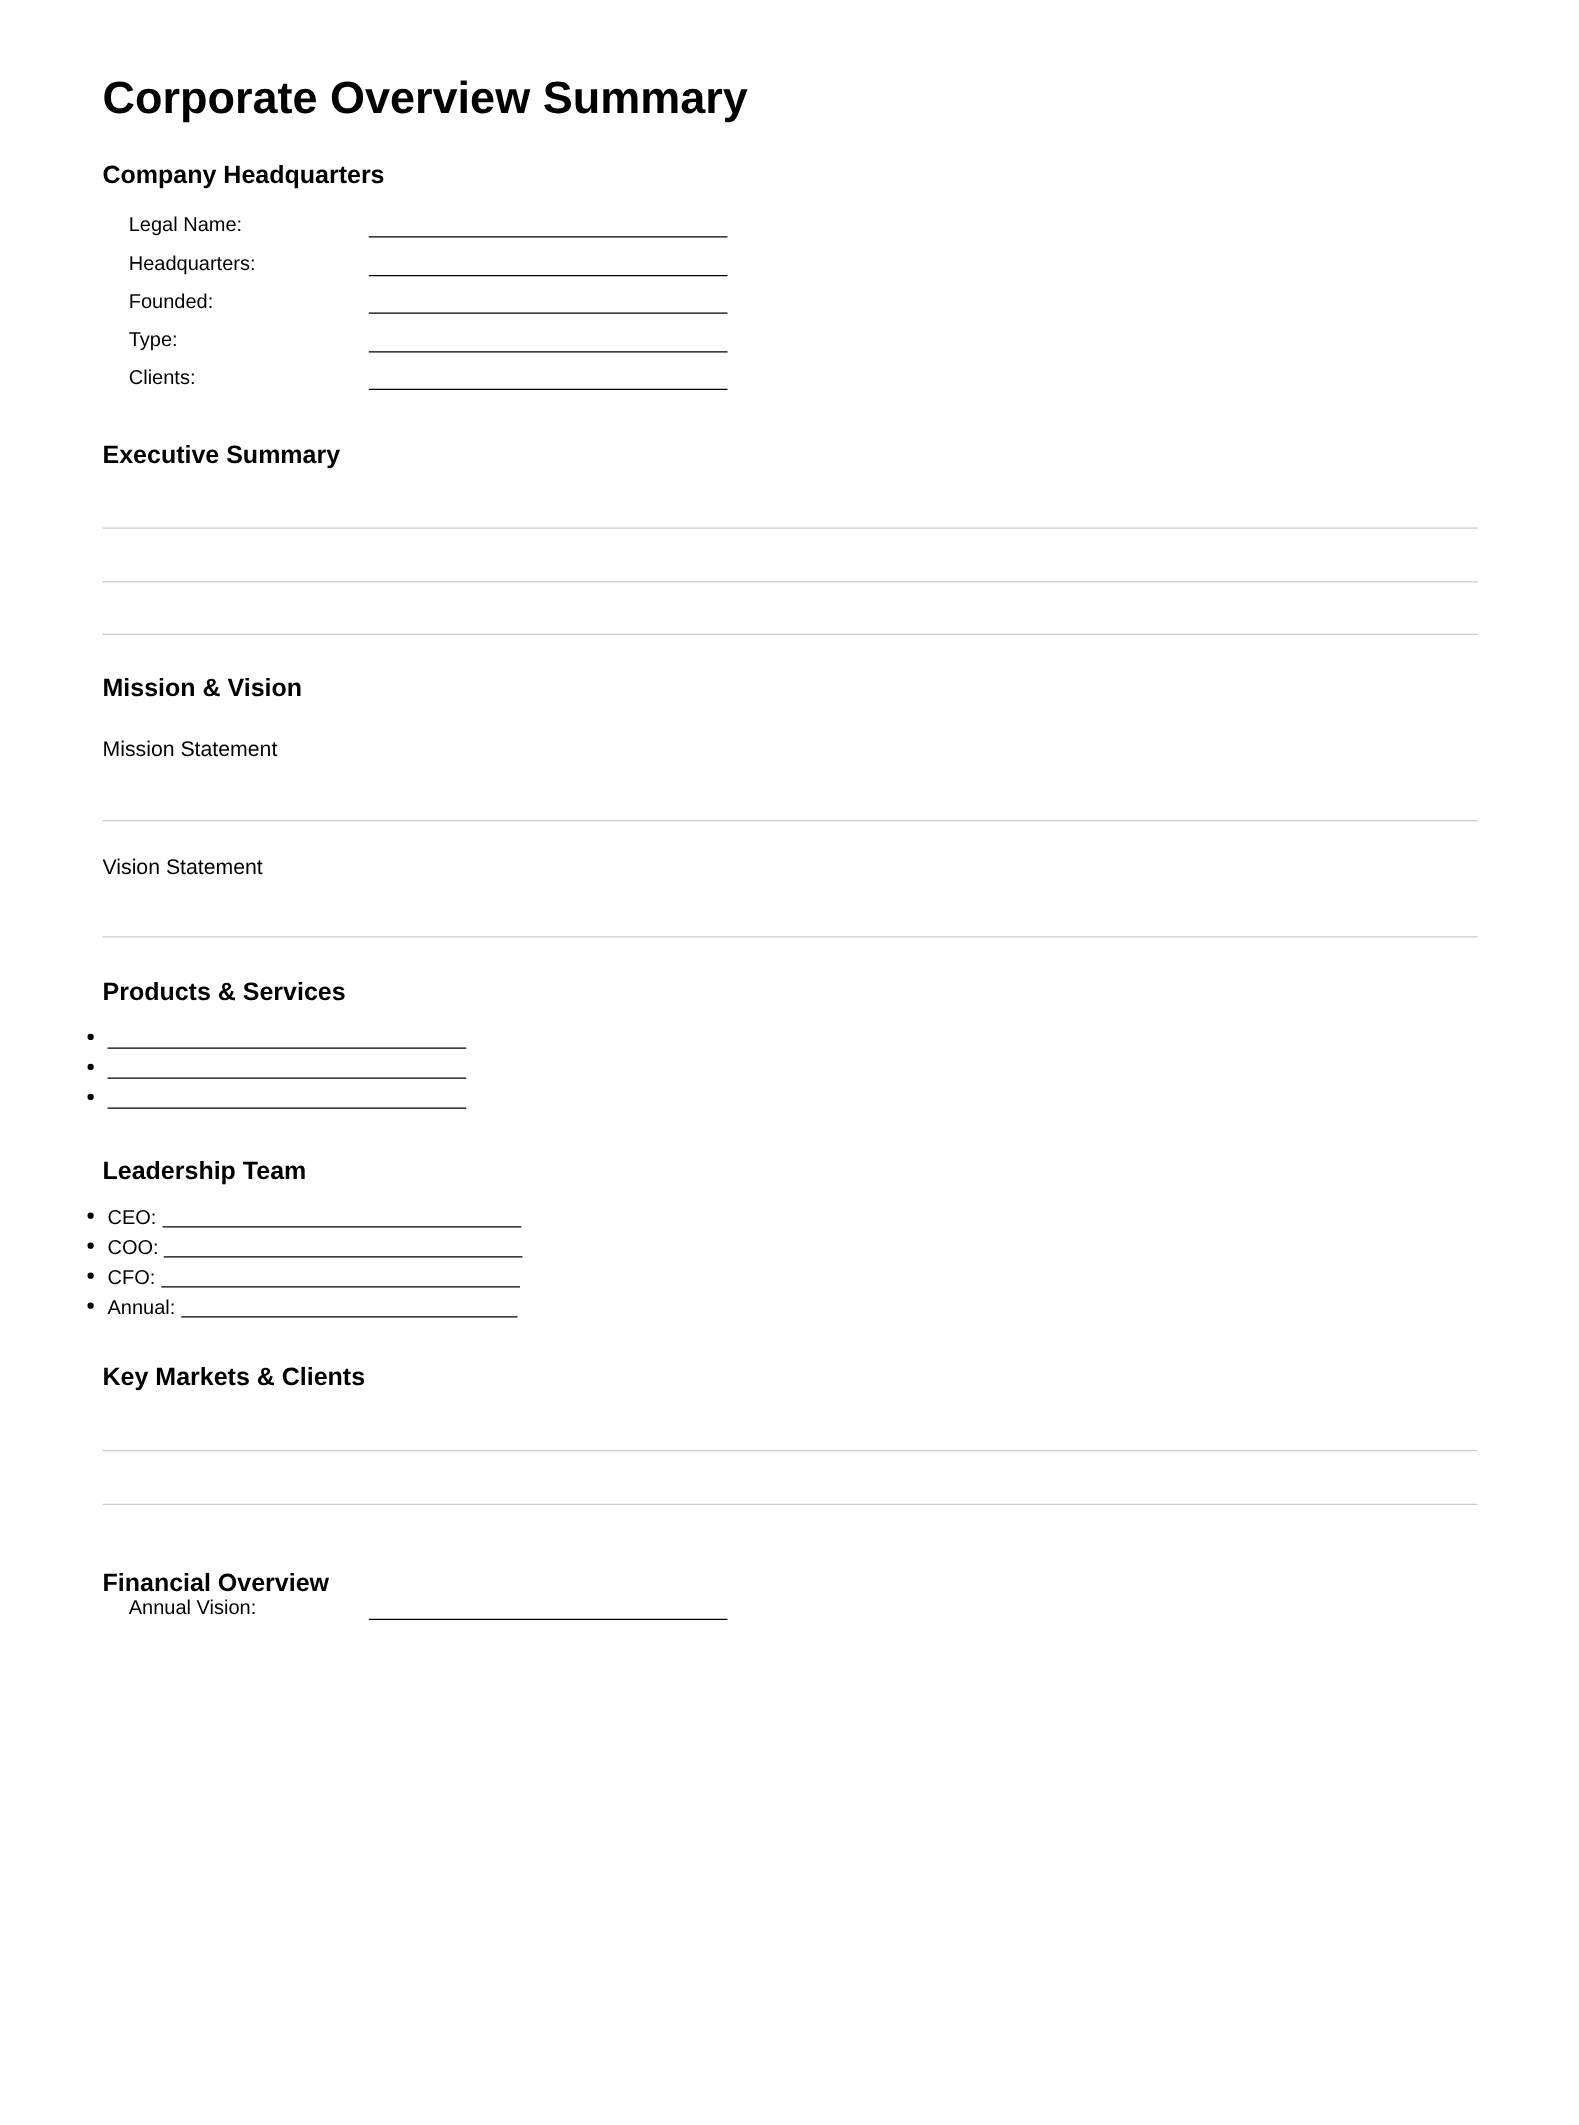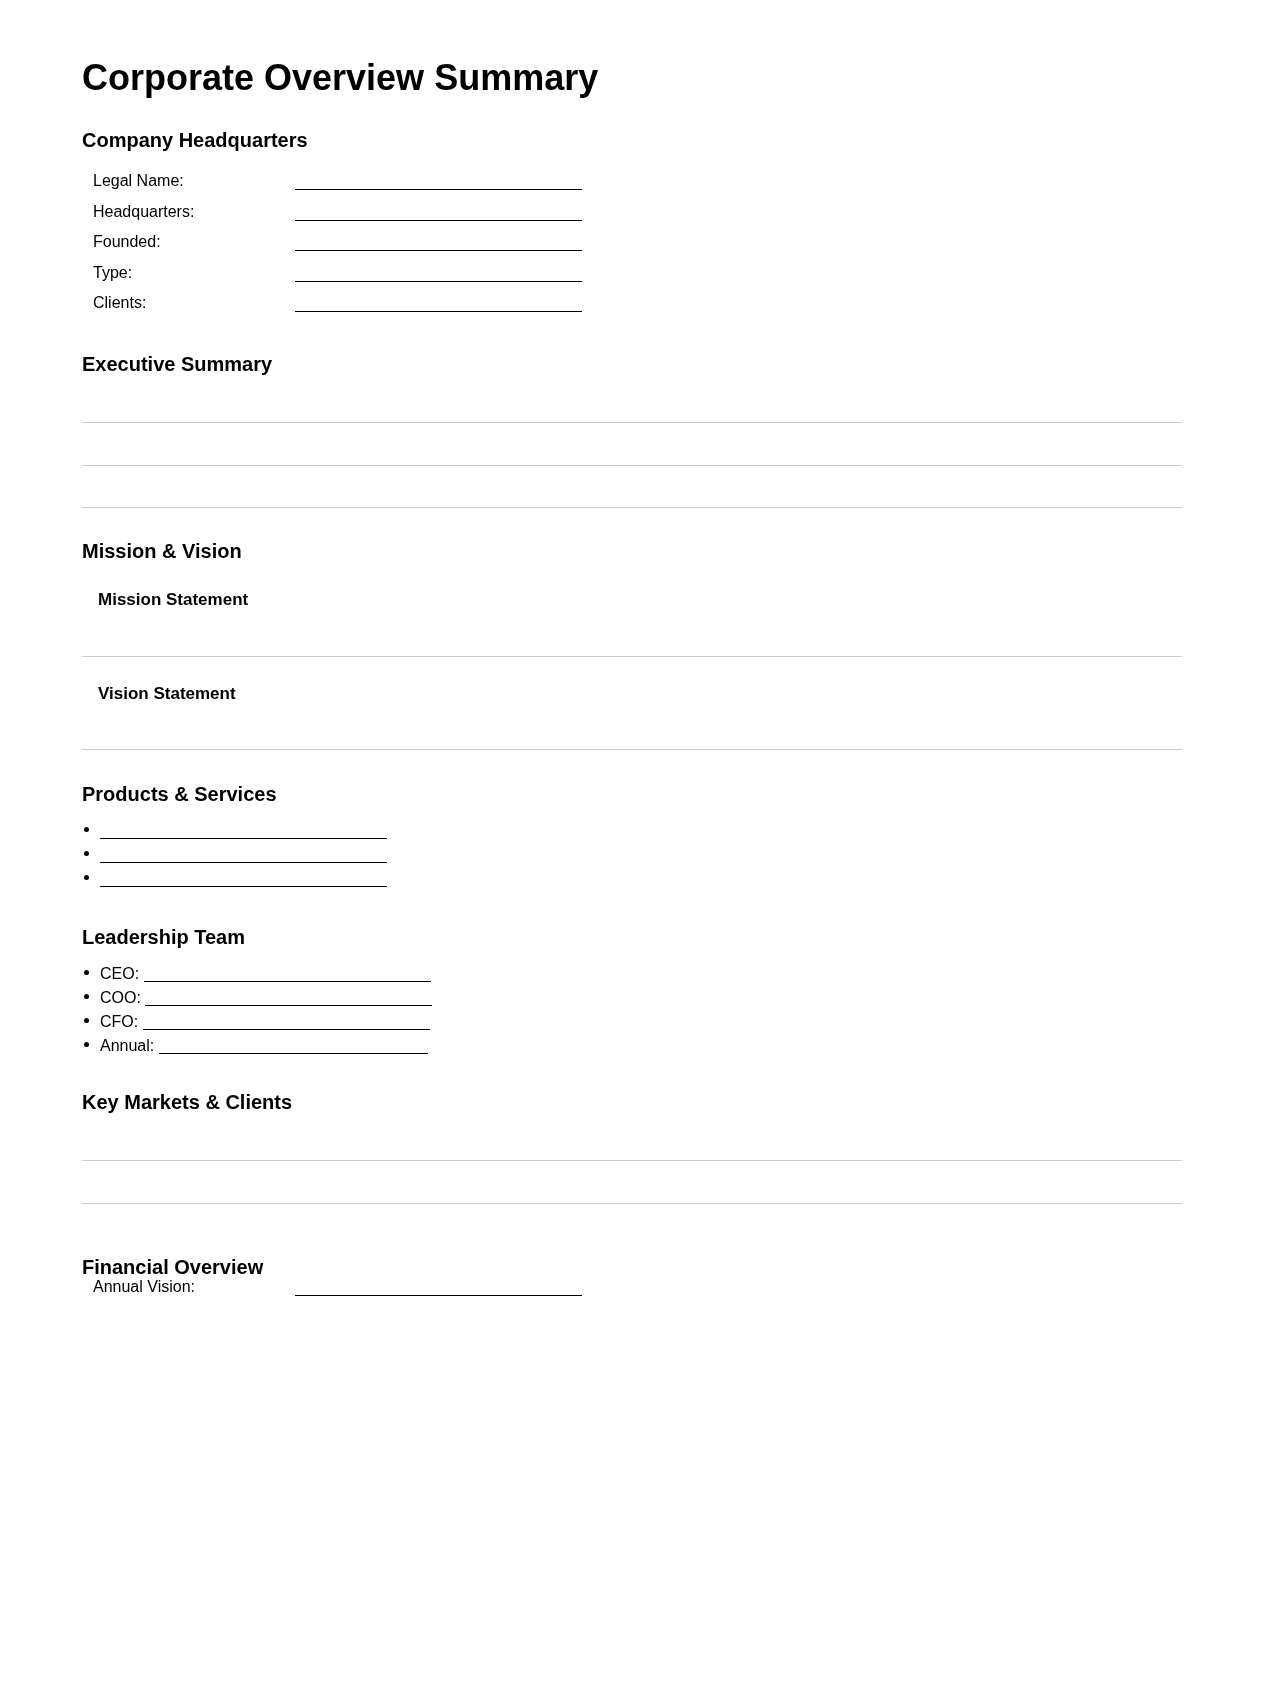--- a/index.html
+++ b/index.html
@@ -3,25 +3,25 @@
 <meta charset="utf-8">
 <style>
   html, body { margin: 0; padding: 0; background: #ffffff; }
   body {
     width: 1263px; height: 1700px; position: relative; overflow: hidden;
     font-family: "Liberation Sans", sans-serif; color: #000;
   }
   .abs { position: absolute; white-space: nowrap; }
   .title { left: 82px; top: 59px; font-size: 36px; font-weight: bold; line-height: 38px; }
   .h2 { left: 82px; font-size: 20px; font-weight: bold; line-height: 24px; }
-  .h3 { left: 98px; font-size: 17px; font-weight: bold; line-height: 20px; }
-  .field-label { left: 93px; font-size: 16px; line-height: 20px; }
+  .h3 { left: 82px; font-size: 17px; font-weight: normal; line-height: 20px; }
+  .field-label { left: 103px; font-size: 16px; line-height: 20px; }
   .field-line { left: 295px; width: 287px; height: 0; border-bottom: 1.3px solid #000; }
   .rule { left: 82px; width: 1100px; height: 0; border-top: 1px solid #cccccc; }
-  .bullet-row { left: 82px; font-size: 16px; line-height: 24px; }
+  .bullet-row { left: 68px; font-size: 16px; line-height: 24px; }
   .bullet-row .dot {
     display: inline-block; width: 5px; height: 5px; border-radius: 50%;
     background: #000; margin-left: 2px; margin-right: 11px; vertical-align: middle;
     position: relative; top: -2px;
   }
   .uline {
     display: inline-block; border-bottom: 1.3px solid #000; height: 17px;
     vertical-align: baseline; position: relative; top: 3px;
   }
 </style>

